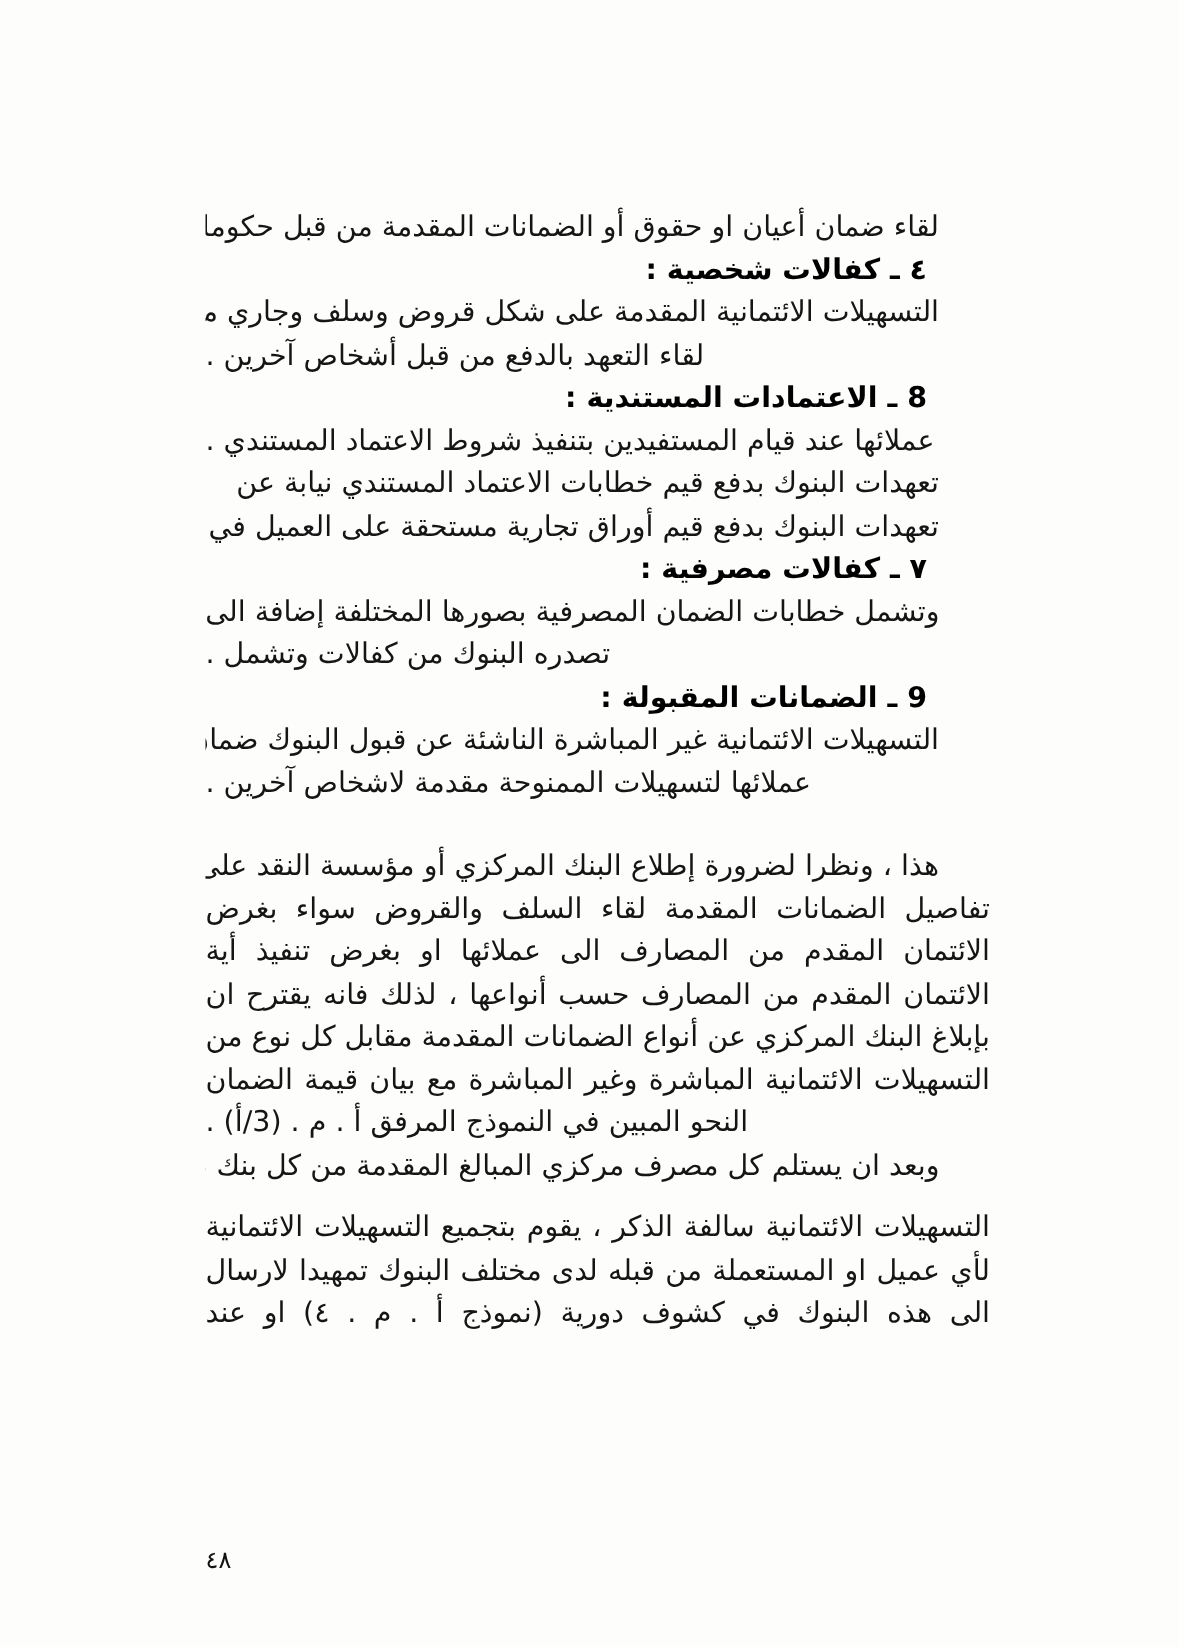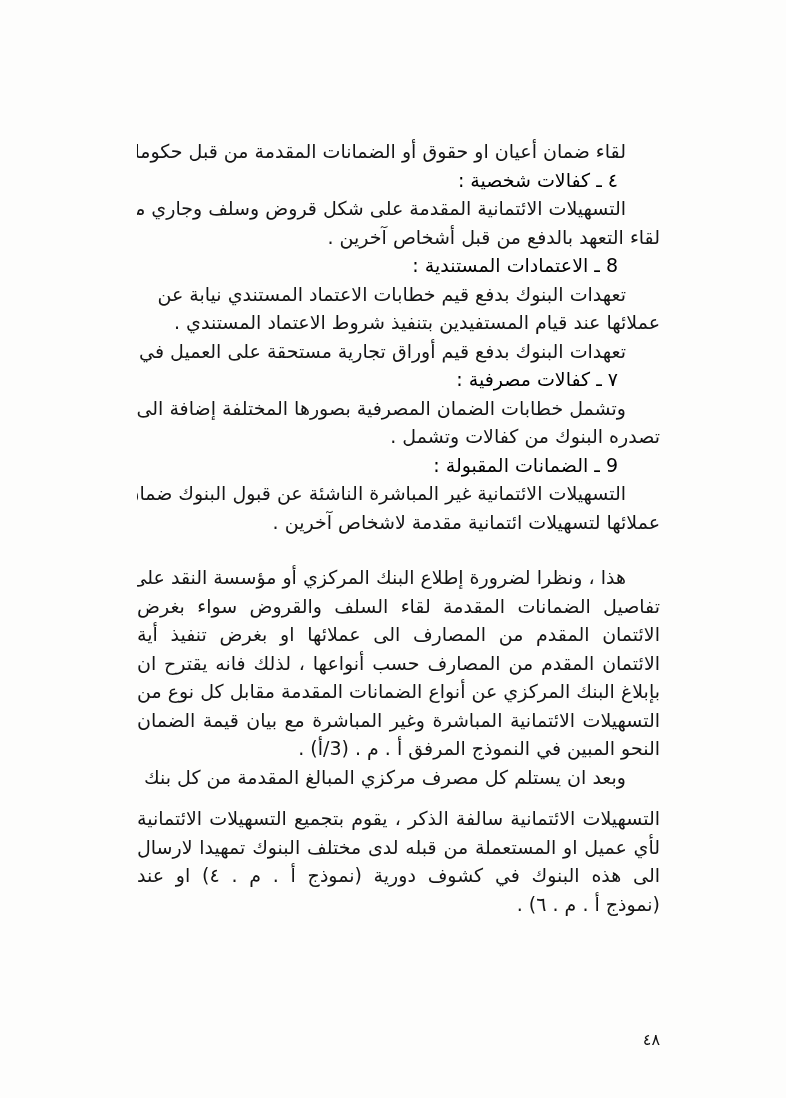--- a/index.html
+++ b/index.html
@@ -26,74 +26,73 @@
   .line{
     font-size:19px;
     line-height:28.5px;
     height:28.5px;
     text-align:right;
     overflow:hidden;
     white-space:nowrap;
     letter-spacing:0.2px;
   }
   .h{
-    font-weight:normal;
+    font-weight:bold;
     color:#000;
     padding-right:42px;
   }
   .ind{ padding-right:34px; }   
-  .c{ text-align:right; padding-right:0; white-space:nowrap; }
+  .c{ text-align:left; padding-right:0; white-space:nowrap; }
   .j{
     text-align:justify;
     text-align-last:justify;
     white-space:normal;
   }
   .gap1{ margin-top:27px; }
   .gap2{ margin-top:13px; }
   .page-number{
     position:absolute;
     top:1030px;
     right:126px;
     left:137px;
-    text-align:right;
+    text-align:left;
     font-size:16px;
     letter-spacing:7px;
     color:#111;
     direction:rtl;
   }
 </style>
 </head>
 <body>
 
 <div class="page">
   <div class="text-block">
     <div class="line ind">لقاء ضمان أعيان او حقوق أو الضمانات المقدمة من قبل حكومات أو بنوك .</div>
     <div class="line h">٤ ـ كفالات شخصية :</div>
     <div class="line ind">التسهيلات الائتمانية المقدمة على شكل قروض وسلف وجاري مدين</div>
     <div class="line c">لقاء التعهد بالدفع من قبل أشخاص آخرين .</div>
     <div class="line h">8 ـ الاعتمادات المستندية :</div>
+    <div class="line c">عملائها عند قيام المستفيدين بتنفيذ شروط الاعتماد المستندي .</div>
     <div class="line ind">تعهدات البنوك بدفع قيم خطابات الاعتماد المستندي نيابة عن</div>
-    <div class="line c">عملائها عند قيام المستفيدين بتنفيذ شروط الاعتماد المستندي .</div>
     <div class="line ind">تعهدات البنوك بدفع قيم أوراق تجارية مستحقة على العميل في تاريخ</div>
     <div class="line h">٧ ـ كفالات مصرفية :</div>
     <div class="line ind">وتشمل خطابات الضمان المصرفية بصورها المختلفة إضافة الى ما</div>
     <div class="line c">تصدره البنوك من كفالات وتشمل .</div>
     <div class="line h">9 ـ الضمانات المقبولة :</div>
     <div class="line ind">التسهيلات الائتمانية غير المباشرة الناشئة عن قبول البنوك ضمان</div>
-    <div class="line c">عملائها لتسهيلات ائتمانية مقدمة لاشخاص آخرين .</div>
+    <div class="line c">عملائها لتسهيلات الممنوحة مقدمة لاشخاص آخرين .</div>
 
     <div class="line ind gap1">هذا ، ونظرا لضرورة إطلاع البنك المركزي أو مؤسسة النقد على بيانات عن</div>
     <div class="line j">تفاصيل الضمانات المقدمة لقاء السلف والقروض سواء بغرض معرفة نوعية</div>
     <div class="line j">الائتمان المقدم من المصارف الى عملائها او بغرض تنفيذ أية قرارات تتعلق بحجم</div>
     <div class="line j">الائتمان المقدم من المصارف حسب أنواعها ، لذلك فانه يقترح ان تقوم المصارف</div>
     <div class="line j">بإبلاغ البنك المركزي عن أنواع الضمانات المقدمة مقابل كل نوع من أنواع</div>
     <div class="line j">التسهيلات الائتمانية المباشرة وغير المباشرة مع بيان قيمة الضمان . وذلك على</div>
     <div class="line c">النحو المبين في النموذج المرفق أ . م . (3/أ) .</div>
     <div class="line ind">وبعد ان يستلم كل مصرف مركزي المبالغ المقدمة من كل بنك ضمن بنود</div>
 
     <div class="line j gap2">التسهيلات الائتمانية سالفة الذكر ، يقوم بتجميع التسهيلات الائتمانية الممنوحة</div>
     <div class="line j">لأي عميل او المستعملة من قبله لدى مختلف البنوك تمهيدا لارسال المبالغ المجمعة</div>
     <div class="line j">الى هذه البنوك في كشوف دورية (نموذج أ . م . ٤) او عند الاستعلام عن العميل</div>
-    <div class="line c">(نموذج أ . م . ٦) .</div>
   </div>
 
   <div class="page-number">٤٨</div>
 </div>
 
 </body></html>

